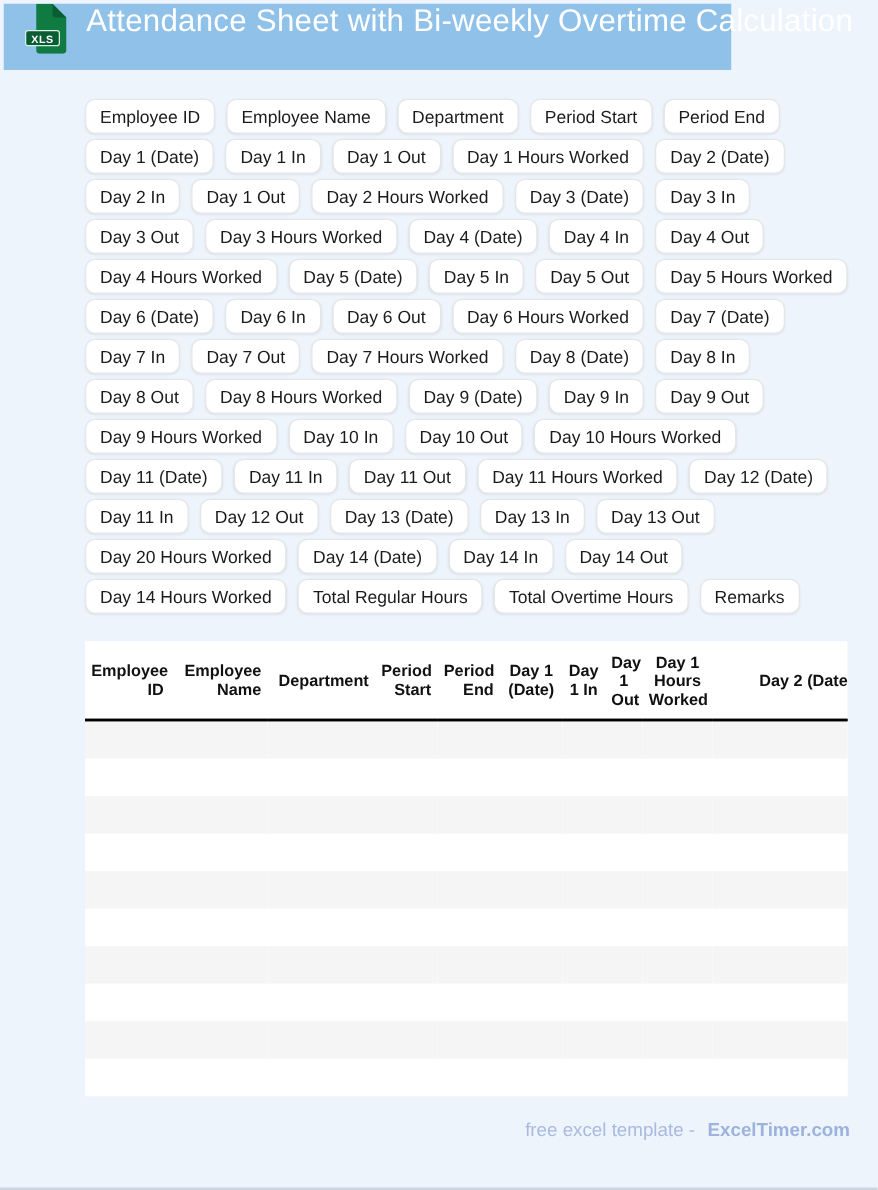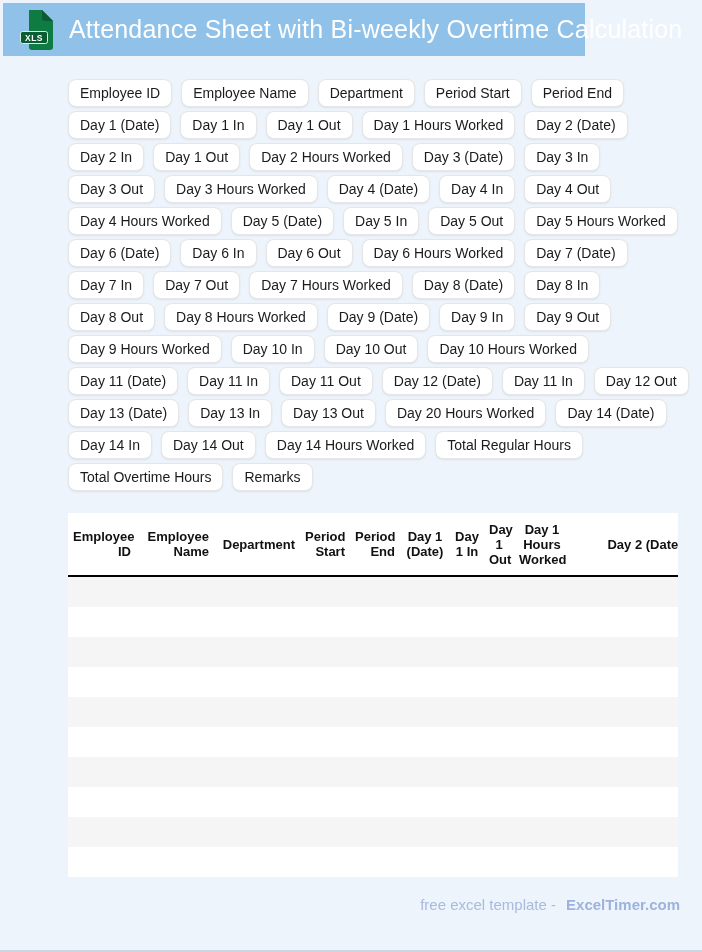--- a/index.html
+++ b/index.html
@@ -10,21 +10,21 @@
     position:relative;
     overflow:hidden;
     border-bottom:2px solid #ccd5e2;
     box-sizing:border-box;
   }
   
   .banner{
     position:absolute;left:3px;top:3px;
     width:582px;height:53px;
     background:#8fc1e9;
-    display:flex;align-items:center;
+    display:flex;
   }
   .banner .icon-wrap{
     position:relative;width:34px;height:40px;margin-left:17px;flex:0 0 auto;
   }
   .banner-title{
     color:#ffffff;font-size:25px;font-weight:400;margin-left:15px;
     letter-spacing:.2px;white-space:nowrap;
   }
   
   .chips{
@@ -134,20 +134,21 @@
     <span class="chip">Day 9 (Date)</span>
     <span class="chip">Day 9 In</span>
     <span class="chip">Day 9 Out</span>
     <span class="chip">Day 9 Hours Worked</span>
     <span class="chip">Day 10 In</span>
     <span class="chip">Day 10 Out</span>
     <span class="chip">Day 10 Hours Worked</span>
     <span class="chip">Day 11 (Date)</span>
     <span class="chip">Day 11 In</span>
     <span class="chip">Day 11 Out</span>
+    <span class="chip">Day 11 Hours Worked</span>
     <span class="chip">Day 12 (Date)</span>
     <span class="chip">Day 11 In</span>
     <span class="chip">Day 12 Out</span>
     <span class="chip">Day 13 (Date)</span>
     <span class="chip">Day 13 In</span>
     <span class="chip">Day 13 Out</span>
     <span class="chip">Day 20 Hours Worked</span>
     <span class="chip">Day 14 (Date)</span>
     <span class="chip">Day 14 In</span>
     <span class="chip">Day 14 Out</span>

